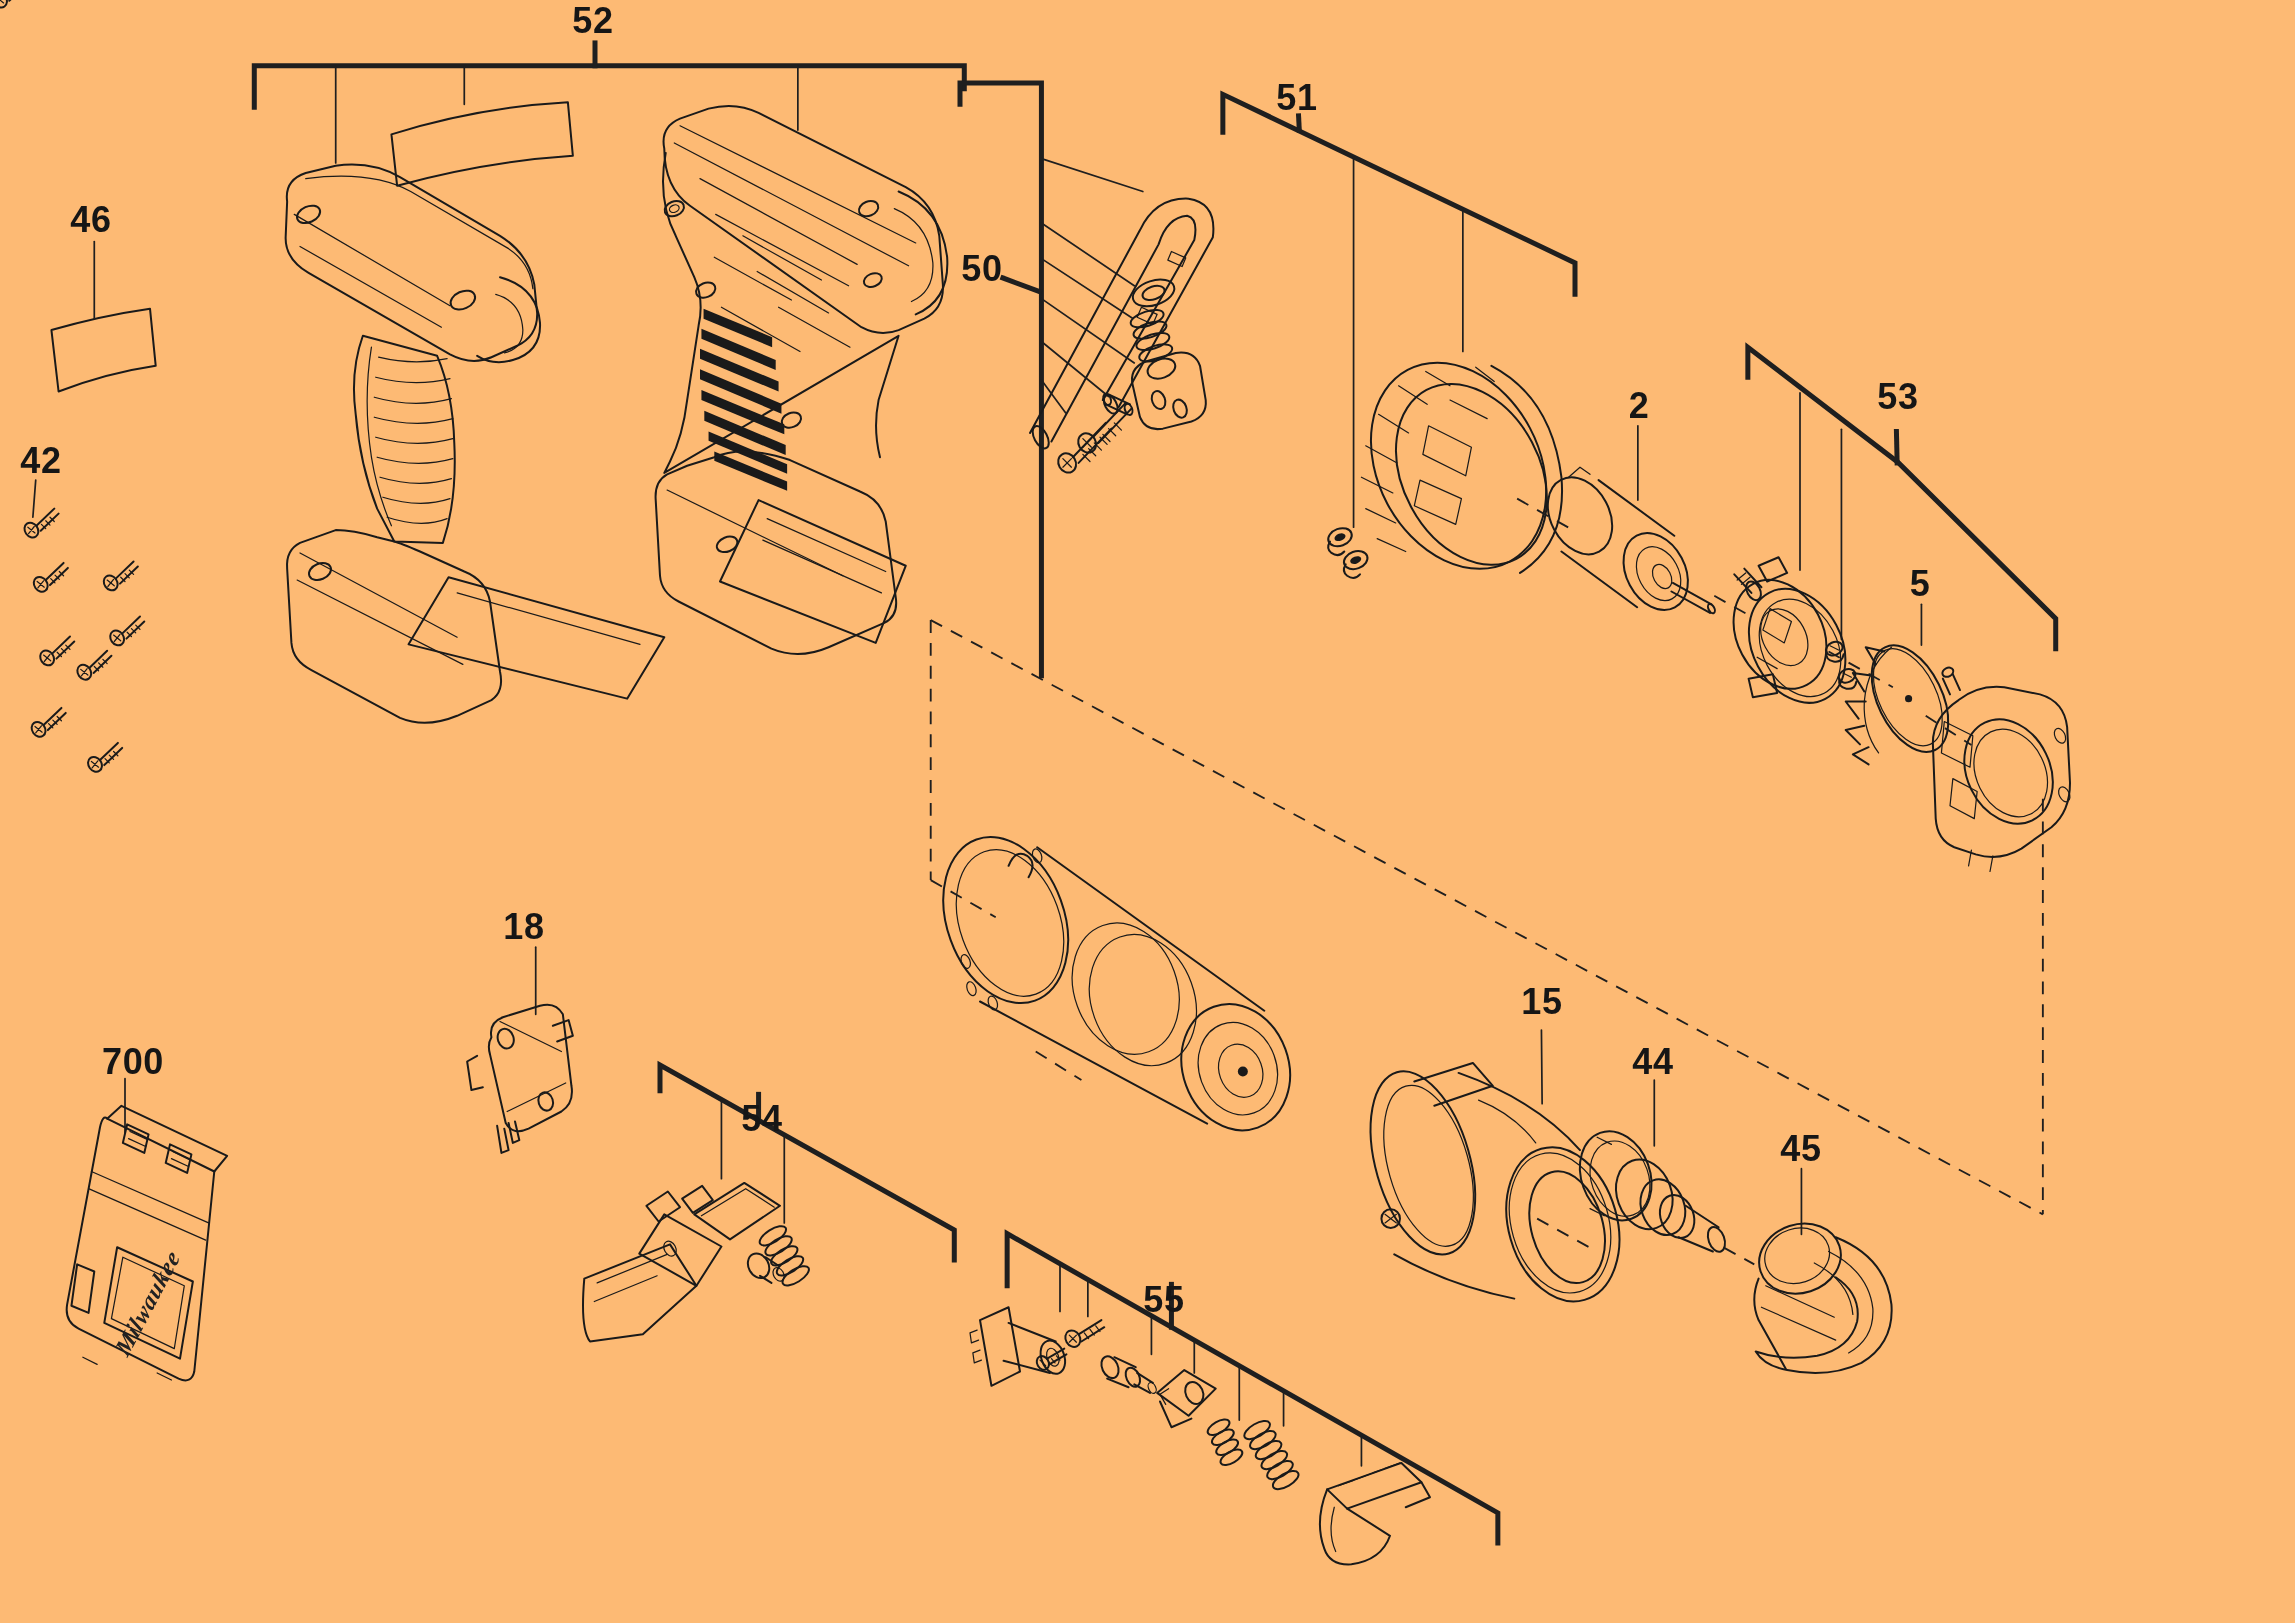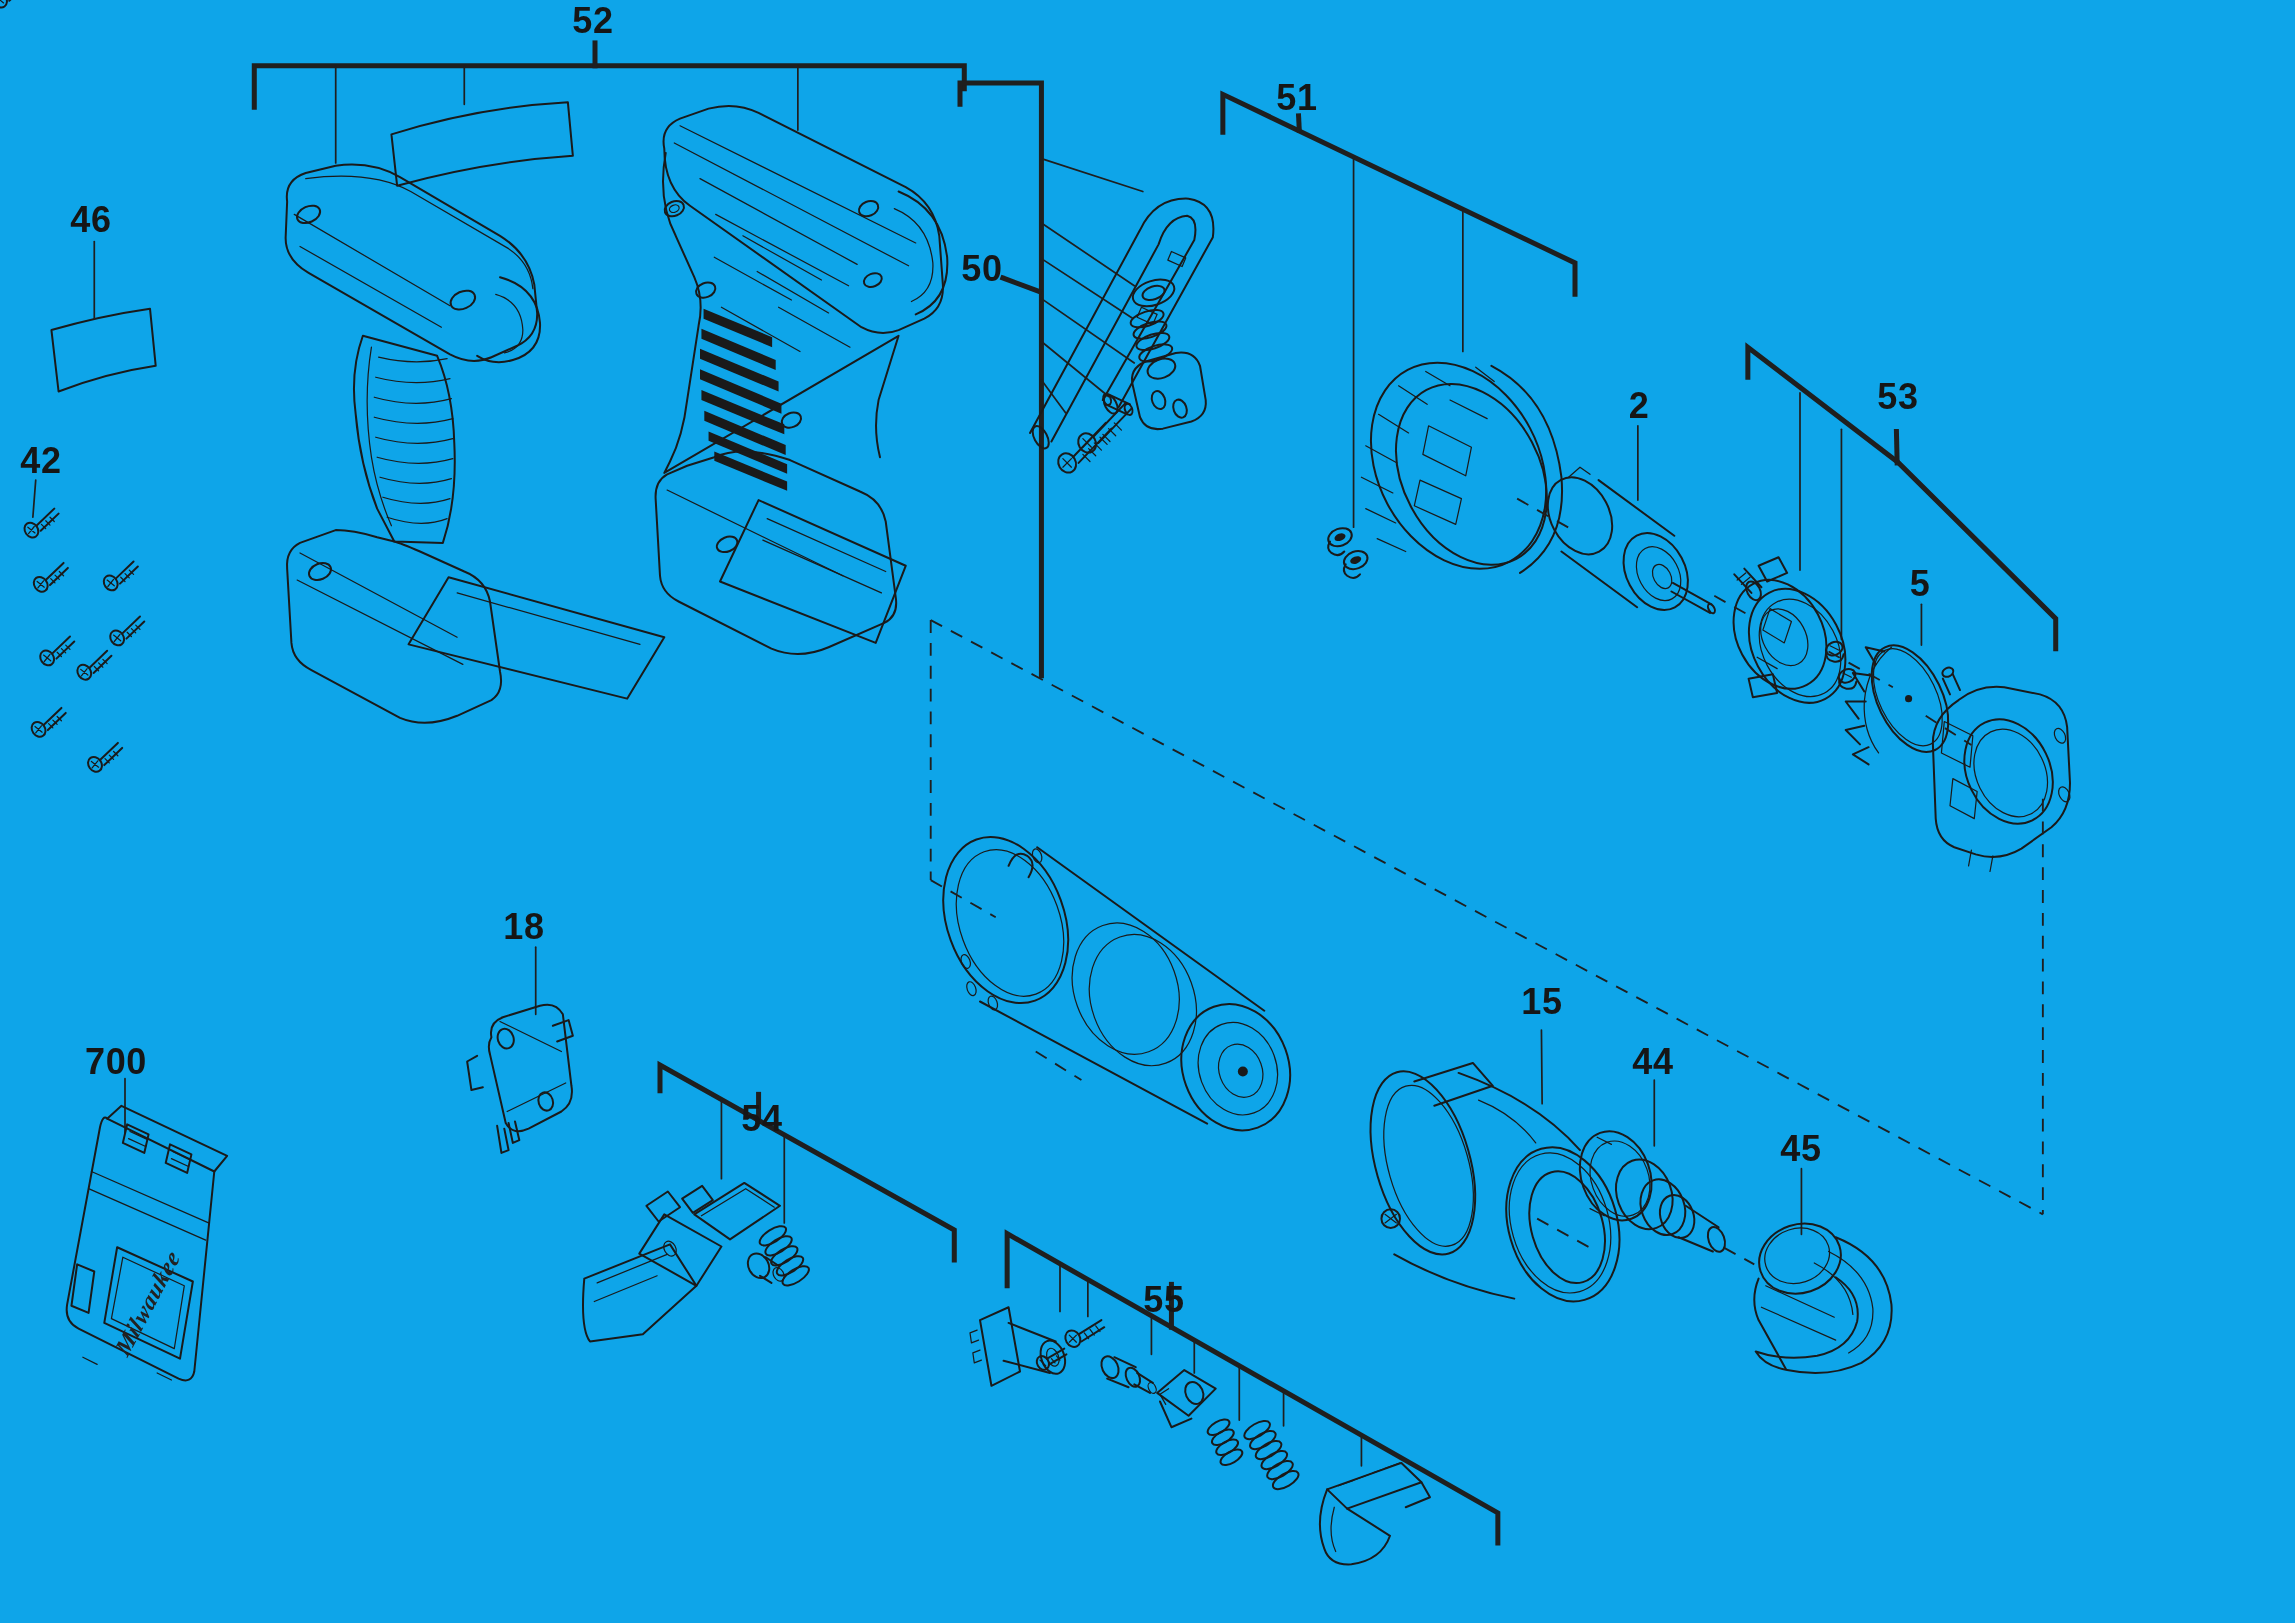--- a/index.html
+++ b/index.html
@@ -1,16 +1,16 @@
 <!DOCTYPE html>
 <html style="font-size:11.4px"><head>
 <meta charset="utf-8">
 <style>
   html,body{margin:0;padding:0;background:#fff;}
-  .canvas{position:relative;width:2295px;height:1623px;background:#0ea5e9;overflow:hidden;
+  .canvas{position:relative;width:2295px;height:1623px;background:#fdba74;overflow:hidden;
           font-family:"Liberation Sans",sans-serif;}
   .canvas svg{position:absolute;left:0;top:0;}
   .plabel{position:absolute;transform:translate(-50%,-50%);
           font:600 36px "Liberation Sans",sans-serif;color:#161616;letter-spacing:0.7px;
           white-space:nowrap;user-select:none;}
   .logo{position:absolute;font:italic 700 23.6px "Liberation Serif",serif;color:#222;
         transform:translate(-50%,-50%) rotate(-62deg) skewX(-10deg);letter-spacing:0.7px;}
   
   .ln  {fill:none;stroke:#1a1a1a;stroke-width:2.8;stroke-linejoin:round;stroke-linecap:round;}
   .lt  {fill:none;stroke:#1a1a1a;stroke-width:1.7;stroke-linejoin:round;stroke-linecap:round;}
@@ -470,21 +470,21 @@
 
 <div class="plabel" style="left:593px;top:21.4px">52</div>
 <div class="plabel" style="left:91px;top:220px">46</div>
 <div class="plabel" style="left:41px;top:461px">42</div>
 <div class="plabel" style="left:982px;top:269px">50</div>
 <div class="plabel" style="left:1297px;top:98px">51</div>
 <div class="plabel" style="left:1639px;top:406px">2</div>
 <div class="plabel" style="left:1898px;top:397px">53</div>
 <div class="plabel" style="left:1920px;top:584px">5</div>
 <div class="plabel" style="left:524px;top:927px">18</div>
-<div class="plabel" style="left:116px;top:1062px">700</div>
+<div class="plabel" style="left:133px;top:1062px">700</div>
 <div class="plabel" style="left:762px;top:1119px">54</div>
 <div class="plabel" style="left:1164px;top:1300px">55</div>
 <div class="plabel" style="left:1542px;top:1002px">15</div>
 <div class="plabel" style="left:1653px;top:1062px">44</div>
 <div class="plabel" style="left:1801px;top:1149px">45</div>
 
 <div class="logo" style="left:148px;top:1303px">Milwaukee</div>
 
 </div>
 

